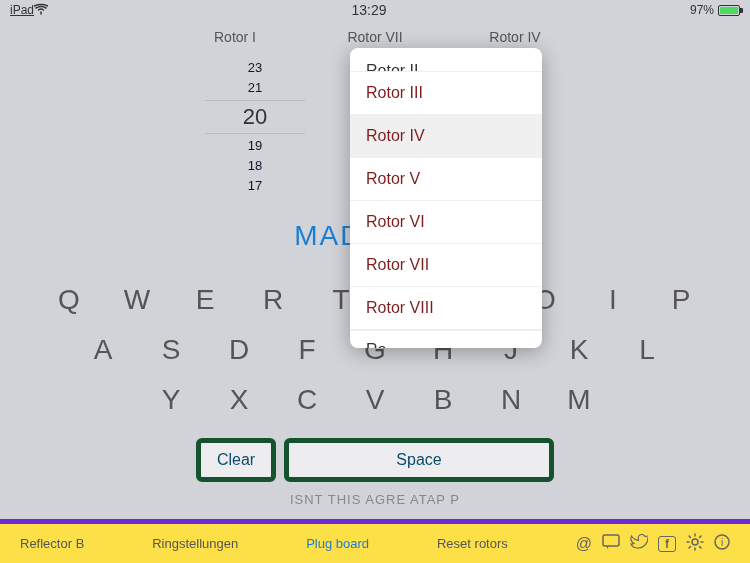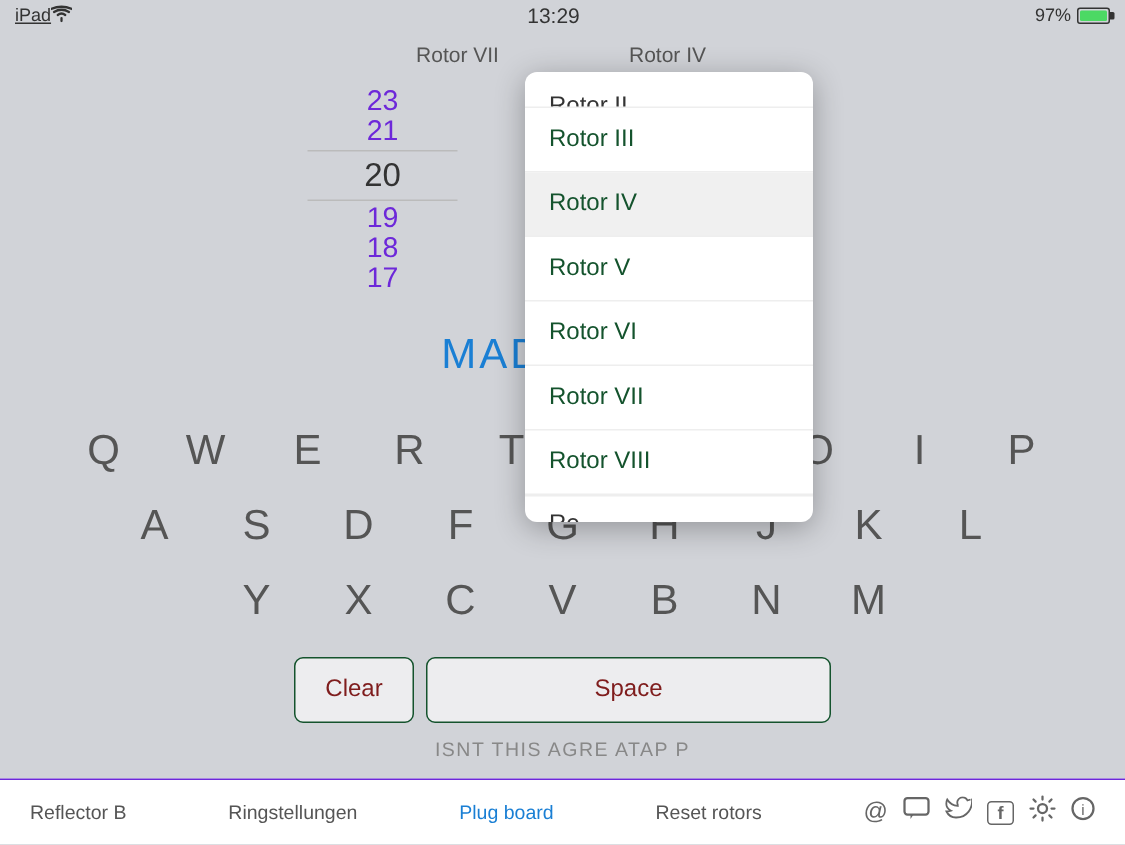--- a/index.html
+++ b/index.html
@@ -75,22 +75,22 @@
 
     
     #number-col {
       position: absolute;
       left: 205px;
       top: 38px;
       width: 100px;
       text-align: center;
     }
     .num-row {
-      font-size: 19px;
-      color: #6d28d9;
+      font-size: 13px;
+      color: #0f172a;
       line-height: 20px;
     }
     .num-row.active {
       font-size: 22px;
       font-weight: 300;
       color: #333;
       line-height: 28px;
     }
     .num-divider {
       border: none;
@@ -138,26 +138,26 @@
     
     #bottom-buttons {
       position: absolute;
       left: 50%;
       transform: translateX(-50%);
       top: 418px;
       display: flex;
       gap: 8px;
     }
     .btn-clear, .btn-space {
-      border: 1px solid #14532d;
+      border: 5px solid #14532d;
       border-radius: 6px;
       background: rgba(255,255,255,0.6);
       cursor: pointer;
       font-size: 16px;
-      color: #7f1d1d;
+      color: #0c4a6e;
       display: flex;
       align-items: center;
       justify-content: center;
       text-align: center;
     }
     .btn-clear {
       width: 80px;
       height: 44px;
     }
     .btn-space {
@@ -174,22 +174,22 @@
       font-size: 13px;
       color: #888;
       letter-spacing: 1px;
     }
 
     
     #bottom-nav {
       position: absolute;
       bottom: 0; left: 0; right: 0;
       height: 44px;
-      background: #ffffff;
-      border-top: 1px solid #6d28d9;
+      background: #fde047;
+      border-top: 5px solid #6d28d9;
       display: flex;
       align-items: center;
       justify-content: space-between;
       padding: 0 20px;
     }
     .nav-item {
       font-size: 13px;
       color: #555;
       cursor: pointer;
     }
@@ -223,21 +223,21 @@
       position: absolute;
       top: -8px;
       left: 80px;
       border-left: 8px solid transparent;
       border-right: 8px solid transparent;
       border-bottom: 8px solid white;
     }
     .dropdown-item {
       padding: 12px 16px;
       font-size: 16px;
-      color: #14532d;
+      color: #7f1d1d;
       border-bottom: 1px solid #eee;
       cursor: pointer;
     }
     .dropdown-item:last-child { border-bottom: none; }
     .dropdown-item.selected {
       background: #f0f0f0;
     }
     .dropdown-scroll-hint {
       height: 24px;
       overflow: hidden;
@@ -269,20 +269,23 @@
     <span>97%</span>
     <span class="battery-icon">
       <span class="battery-fill"></span>
     </span>
   </div>
 </div>
 
 <div id="main">
 
   <div id="rotor-header">
+    <div class="rotor-col">
+      <span class="rotor-label">Rotor I</span>
+    </div>
     <div class="rotor-col">
       <span class="rotor-label">Rotor VII</span>
     </div>
     <div class="rotor-col">
       <span class="rotor-label">Rotor IV</span>
     </div>
   </div>
 
   <div id="number-col">
     <div class="num-row">23</div>

